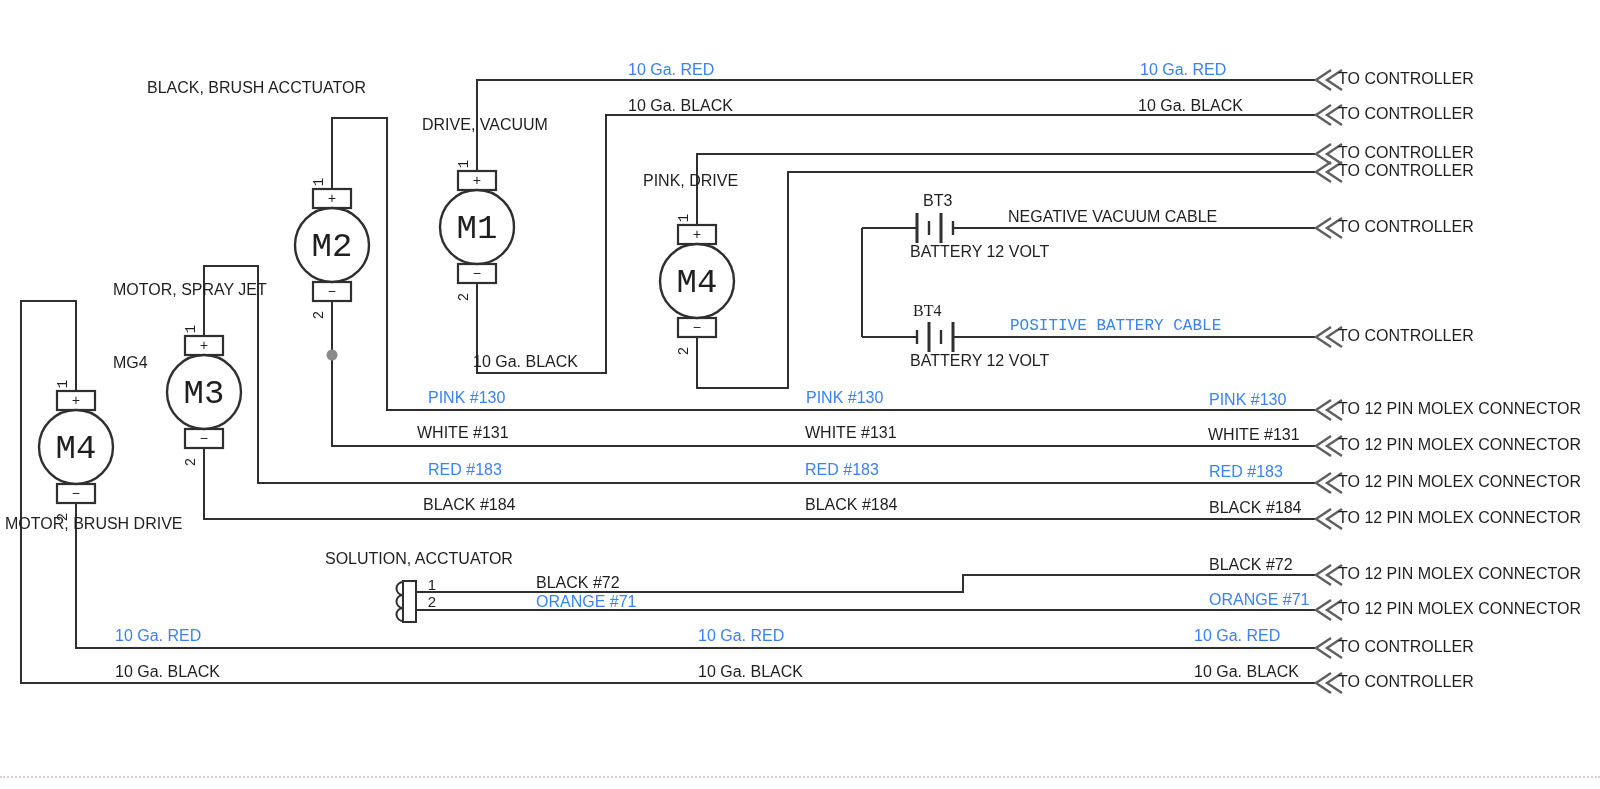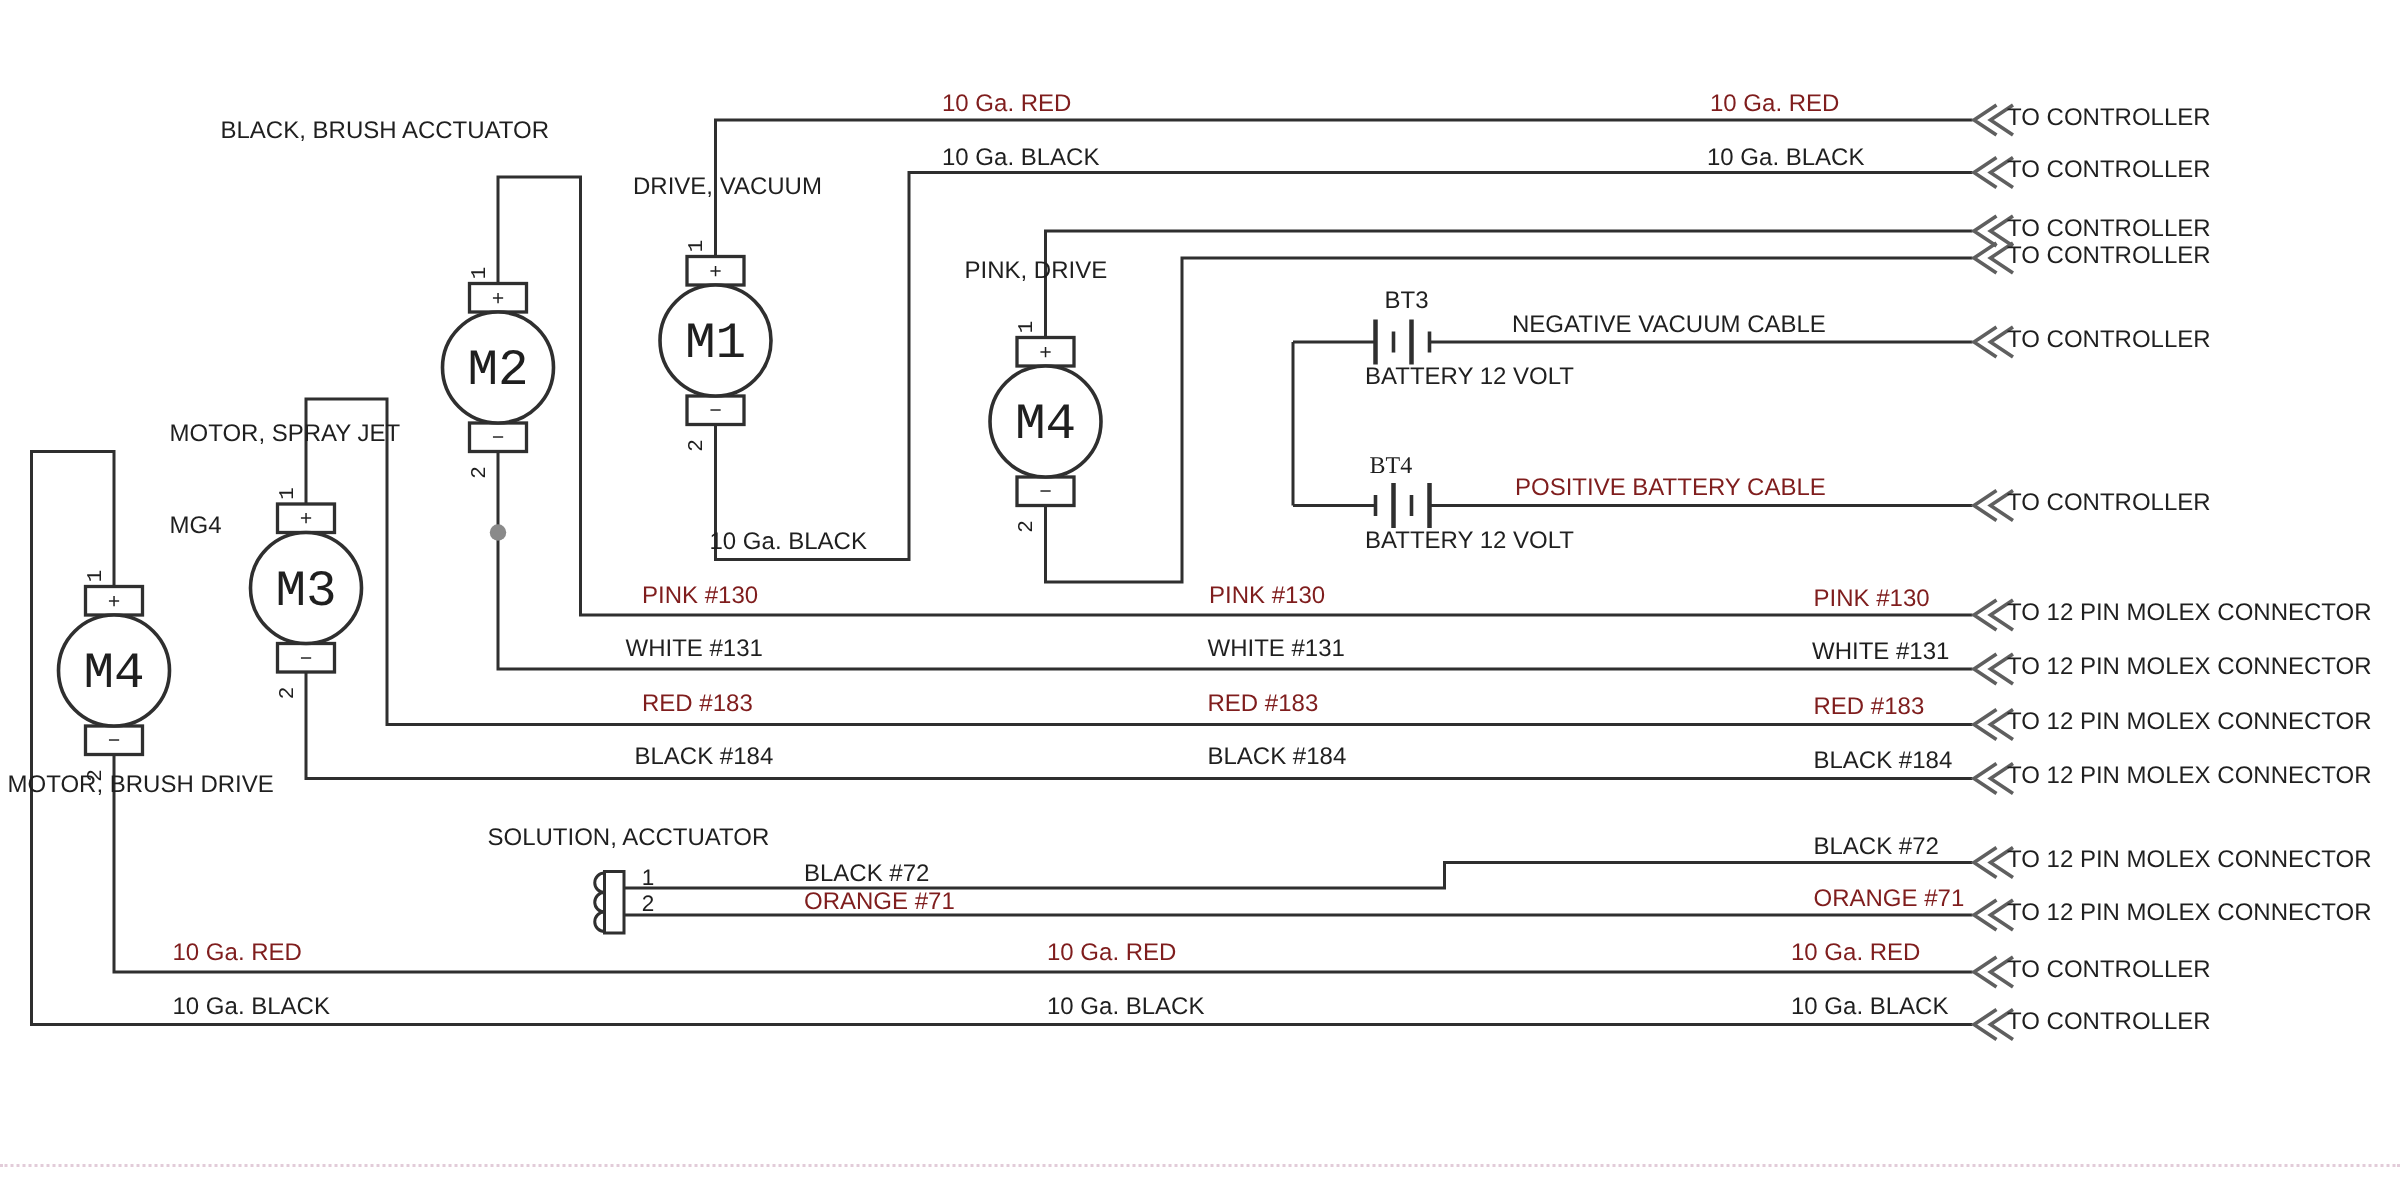--- a/index.html
+++ b/index.html
@@ -1,21 +1,21 @@
 <!DOCTYPE html>
 <html><head>
 <meta charset="utf-8">
 <style>
   html,body{margin:0;padding:0;background:#ffffff;}
   #stage{position:relative;overflow:hidden;background:#ffffff;
          font-family:"Liberation Sans", sans-serif;}
   #stage svg{position:absolute;left:0;top:0;}
   .lbl{position:absolute;font-size:16px;line-height:16px;white-space:nowrap;
        color:#1f1f1f;font-family:"Liberation Sans", sans-serif;}
-  .lbl.muted{color:#7f1d1d;}
+  .lbl.muted{color:#3b82f6;}
   .dotted-border{position:absolute;left:0;width:100%;height:0;
        border-top:2px dotted #d9bccd;opacity:.75;}
 </style>
 </head>
 <body>
 
 <div id="stage" style="width: 1600px; height: 789px; background: rgb(255, 255, 255);">
     <svg width="1600" height="789" viewBox="0 0 1600 789">
       <polyline points="477,172 477,80 1315,80" fill="none" stroke="#2f2f2f" stroke-width="2" stroke-linejoin="miter"></polyline>
       <polyline points="477,282 477,373 606,373 606,115 1315,115" fill="none" stroke="#2f2f2f" stroke-width="2" stroke-linejoin="miter"></polyline>
@@ -161,21 +161,21 @@
       </g>
     </svg>
     <div class="lbl" style="left: 325px; top: 551px;">SOLUTION, ACCTUATOR</div>
     <div class="lbl" style="left: 923px; top: 193px;">BT3</div>
     <div class="lbl" style="left: 910px; top: 244px;">BATTERY 12 VOLT</div>
     <div class="lbl" style="left: 913px; top: 303px; font-family: Liberation Serif, serif;">BT4</div>
     <div class="lbl" style="left: 910px; top: 353px;">BATTERY 12 VOLT</div>
     <div class="lbl" style="left: 422px; top: 117px;">DRIVE, VACUUM</div>
     <div class="lbl" style="left: 147px; top: 80px;">BLACK, BRUSH ACCTUATOR</div>
     <div class="lbl" style="left: 113px; top: 282px;">MOTOR, SPRAY JET</div>
-    <div class="lbl" style="left: 113px; top: 343px;">MG4</div>
+    <div class="lbl" style="left: 113px; top: 355px;">MG4</div>
     <div class="lbl" style="left: 5px; top: 516px;">MOTOR, BRUSH DRIVE</div>
     <div class="lbl" style="left: 643px; top: 173px;">PINK, DRIVE</div>
     <div class="lbl" style="left: 1338px; top: 71px;">TO CONTROLLER</div>
     <div class="lbl" style="left: 1338px; top: 106px;">TO CONTROLLER</div>
     <div class="lbl" style="left: 1338px; top: 145px;">TO CONTROLLER</div>
     <div class="lbl" style="left: 1338px; top: 163px;">TO CONTROLLER</div>
     <div class="lbl" style="left: 1338px; top: 219px;">TO CONTROLLER</div>
     <div class="lbl" style="left: 1338px; top: 328px;">TO CONTROLLER</div>
     <div class="lbl" style="left: 1338px; top: 401px;">TO 12 PIN MOLEX CONNECTOR</div>
     <div class="lbl" style="left: 1338px; top: 437px;">TO 12 PIN MOLEX CONNECTOR</div>
@@ -184,21 +184,21 @@
     <div class="lbl" style="left: 1338px; top: 566px;">TO 12 PIN MOLEX CONNECTOR</div>
     <div class="lbl" style="left: 1338px; top: 601px;">TO 12 PIN MOLEX CONNECTOR</div>
     <div class="lbl" style="left: 1338px; top: 639px;">TO CONTROLLER</div>
     <div class="lbl" style="left: 1338px; top: 674px;">TO CONTROLLER</div>
     <div class="lbl muted" style="left: 628px; top: 62px;">10 Ga. RED</div>
     <div class="lbl muted" style="left: 1140px; top: 62px;">10 Ga. RED</div>
     <div class="lbl" style="left: 628px; top: 98px;">10 Ga. BLACK</div>
     <div class="lbl" style="left: 1138px; top: 98px;">10 Ga. BLACK</div>
     <div class="lbl" style="left: 473px; top: 354px;">10 Ga. BLACK</div>
     <div class="lbl" style="left: 1008px; top: 209px;">NEGATIVE VACUUM CABLE</div>
-    <div class="lbl muted" style="left: 1010px; top: 318px;">POSITIVE BATTERY CABLE</div>
+    <div class="lbl muted" style="left: 1010px; top: 318px; font-family: Liberation Mono, monospace;">POSITIVE BATTERY CABLE</div>
     <div class="lbl muted" style="left: 428px; top: 390px;">PINK #130</div>
     <div class="lbl muted" style="left: 806px; top: 390px;">PINK #130</div>
     <div class="lbl muted" style="left: 1209px; top: 392px;">PINK #130</div>
     <div class="lbl" style="left: 417px; top: 425px;">WHITE #131</div>
     <div class="lbl" style="left: 805px; top: 425px;">WHITE #131</div>
     <div class="lbl" style="left: 1208px; top: 427px;">WHITE #131</div>
     <div class="lbl muted" style="left: 428px; top: 462px;">RED #183</div>
     <div class="lbl muted" style="left: 805px; top: 462px;">RED #183</div>
     <div class="lbl muted" style="left: 1209px; top: 464px;">RED #183</div>
     <div class="lbl" style="left: 423px; top: 497px;">BLACK #184</div>

